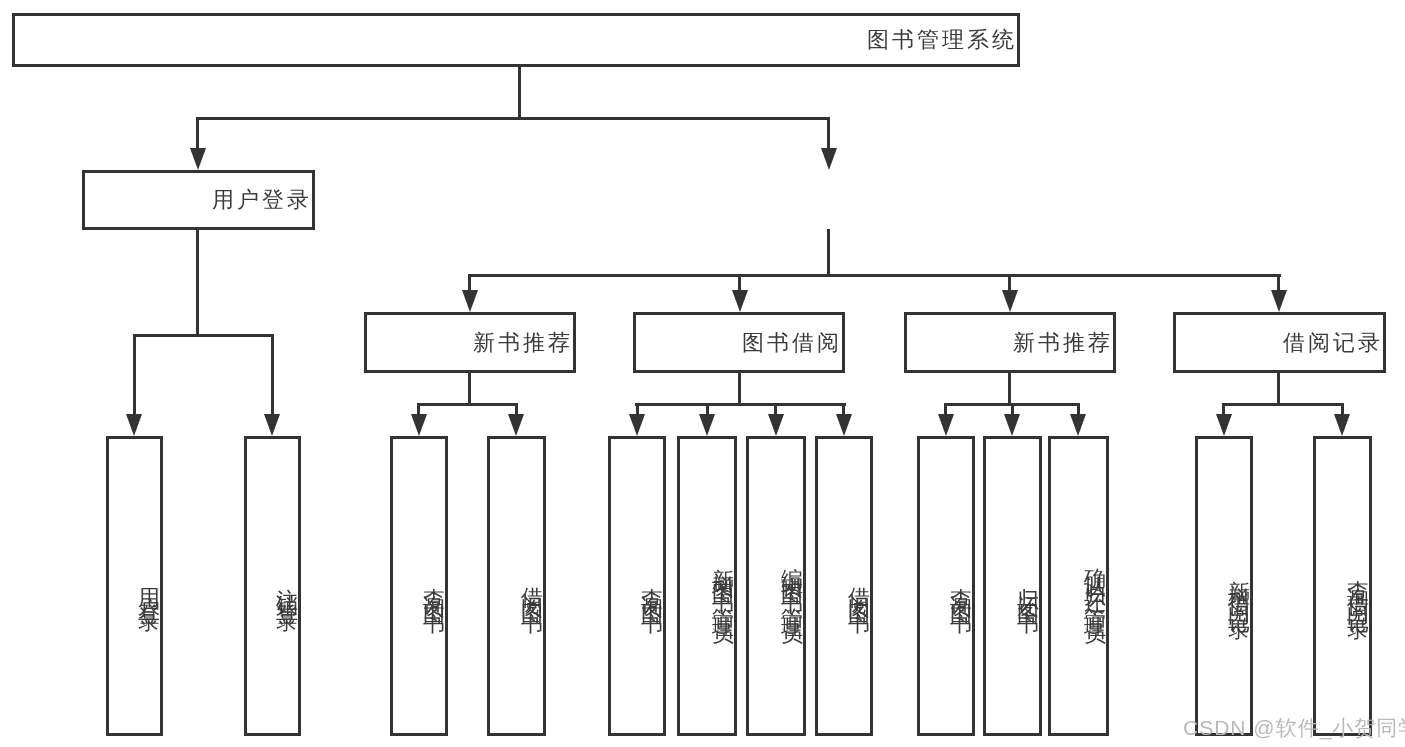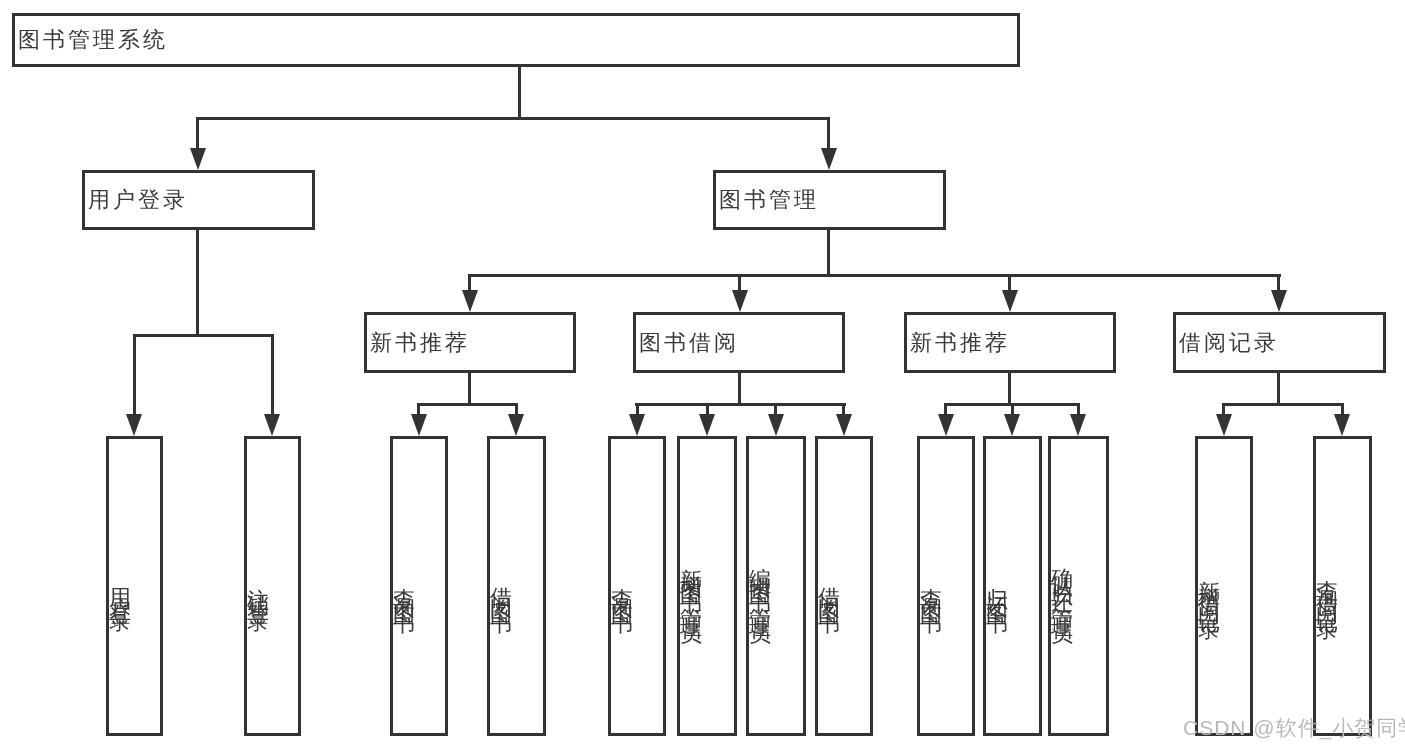--- a/index.html
+++ b/index.html
@@ -12,21 +12,21 @@
     background: #ffffff;
     overflow: hidden;
   }
   .node {
     position: absolute;
     background: #ffffff;
     border: 3px solid #333333;
     color: #3a3a3a;
     display: flex;
     align-items: center;
-    justify-content: flex-start;
+    justify-content: flex-end;
     font-size: 22px;
   }
   .h-node { letter-spacing: 3px; text-indent: 3px; }
   .v-node .vtext {
     writing-mode: vertical-rl;
     text-orientation: mixed;
     letter-spacing: 8px;
     font-size: 22px;
     line-height: 1;
     white-space: nowrap;
@@ -61,23 +61,20 @@
 
   <div class="line" style="left:518px; top:67px; width:3px; height:51px;"></div>
   <div class="line" style="left:196px; top:117px; width:634px; height:3px;"></div>
   <div class="line" style="left:196px; top:117px; width:3px; height:32px;"></div>
   <div class="arrow" style="left:190px; top:148px;"></div>
   <div class="line" style="left:827px; top:117px; width:3px; height:32px;"></div>
   <div class="arrow" style="left:821px; top:148px;"></div>
 
   <div class="node h-node" style="left:82px; top:170px; width:233px; height:60px;">
     <span>用户登录</span>
-  </div>
-  <div class="node h-node" style="left:713px; top:170px; width:233px; height:60px;">
-    <span>图书管理</span>
   </div>
 
   <div class="line" style="left:196px; top:229px; width:3px; height:106px;"></div>
   <div class="line" style="left:133px; top:334px; width:141px; height:3px;"></div>
   <div class="line" style="left:133px; top:334px; width:3px; height:83px;"></div>
   <div class="arrow" style="left:126px; top:414px;"></div>
   <div class="line" style="left:271px; top:334px; width:3px; height:83px;"></div>
   <div class="arrow" style="left:264px; top:414px;"></div>
 
   <div class="line" style="left:827px; top:229px; width:3px; height:46px;"></div>

